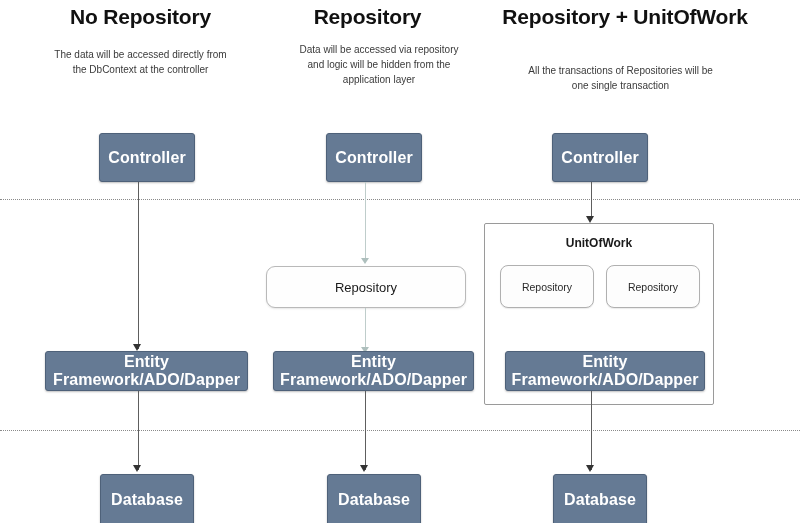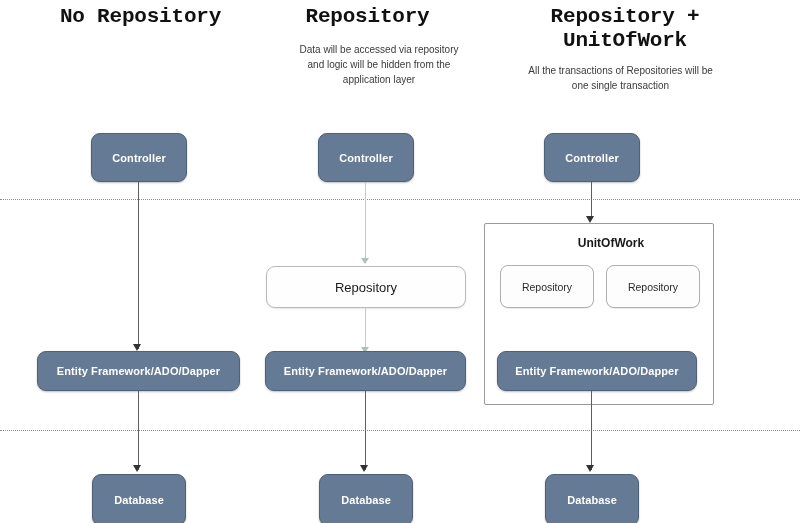--- a/index.html
+++ b/index.html
@@ -20,21 +20,20 @@
 
   
   .col-title {
     position: absolute;
     text-align: center;
     font-size: 21px;
     font-weight: bold;
     color: #111111;
     line-height: 1.15;
     letter-spacing: -0.2px;
-    font-family: Liberation Mono, monospace;
   }
   .col-sub {
     position: absolute;
     text-align: center;
     font-size: 10px;
     color: #3a3a3a;
     line-height: 1.5;
   }
 
   
@@ -51,26 +50,27 @@
     position: absolute;
     box-sizing: border-box;
     display: flex;
     align-items: center;
     justify-content: center;
     text-align: center;
   }
   .node-dark {
     background: #657a94;
     border: 1px solid #4e6179;
-    border-radius: 9px;
+    border-radius: 3px;
     color: #ffffff;
-    font-size: 11px;
+    font-size: 16px;
     font-weight: bold;
     box-shadow: 0 1px 2px rgba(0,0,0,0.25);
     letter-spacing: 0.1px;
+    margin-left: 8px;
   }
   .node-light {
     background: #fefefe;
     border: 1px solid #b9b9b9;
     border-radius: 9px;
     color: #1a1a1a;
     font-size: 13px;
     box-shadow: 0 1px 2px rgba(0,0,0,0.10);
   }
   .node-light-sm {
@@ -88,21 +88,21 @@
     box-sizing: border-box;
     background: #ffffff;
     border: 1px solid #9a9a9a;
     border-radius: 2px;
   }
   .uow-label {
     position: absolute;
     width: 100%;
     text-align: center;
     top: 12px;
-    left: 12px;
+    left: 0;
     font-size: 12px;
     font-weight: bold;
     color: #1a1a1a;
   }
 
   
   .conn {
     position: absolute;
     width: 0;
     box-sizing: border-box;
@@ -119,20 +119,21 @@
   }
   .arrow-dark { border-top: 7px solid #333333; }
   .arrow-light { border-top: 6px solid #aebfbd; }
 </style>
 </head>
 <body>
 
 <div id="canvas">
 
   <div class="col-title" style="left:18px; top:5px; width:245px;">No Repository</div>
+  <div class="col-sub" style="left:48px; top:47px; width:185px;">The data will be accessed directly from the DbContext at the controller</div>
 
   <div class="col-title" style="left:255px; top:5px; width:225px;">Repository</div>
   <div class="col-sub" style="left:294px; top:42px; width:170px;">Data will be accessed via repository and logic will be hidden from the application layer</div>
 
   <div class="col-title" style="left:500px; top:5px; width:250px;">Repository + UnitOfWork</div>
   <div class="col-sub" style="left:520px; top:63px; width:185px;margin-left:8px;">All the transactions of Repositories will be one single transaction</div>
 
   <div class="layer-divider" style="top:199px;"></div>
   <div class="layer-divider" style="top:430px;"></div>
 

